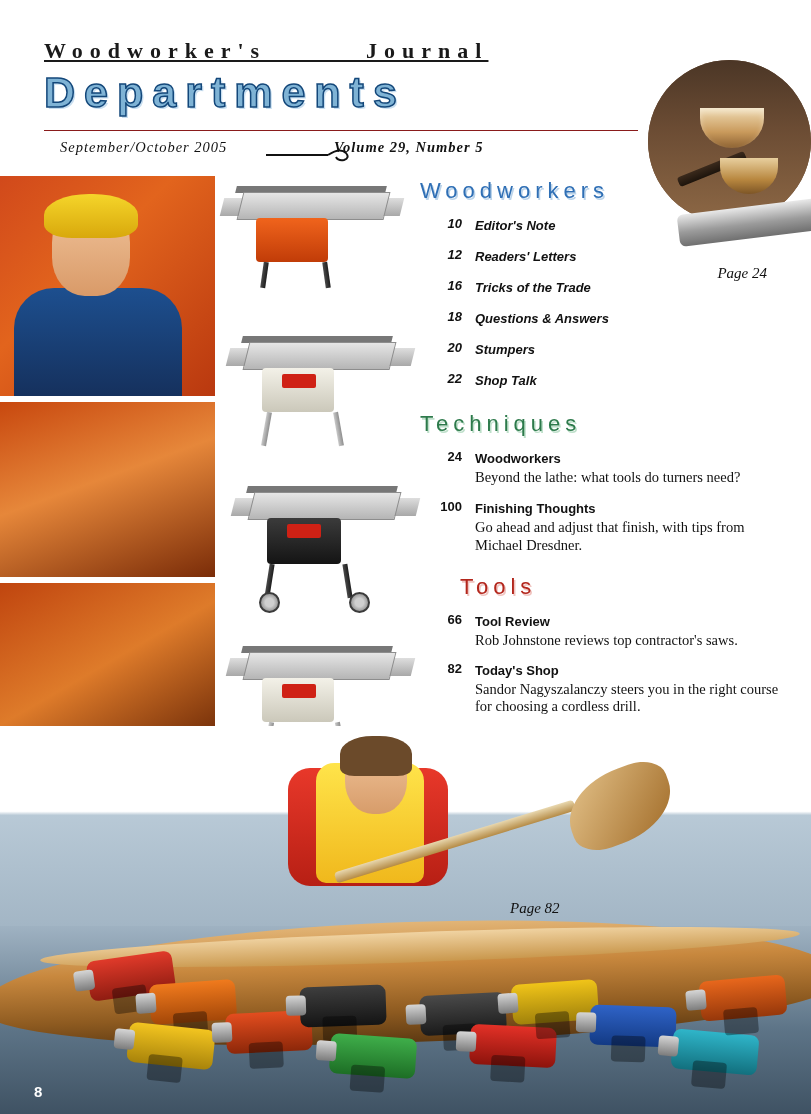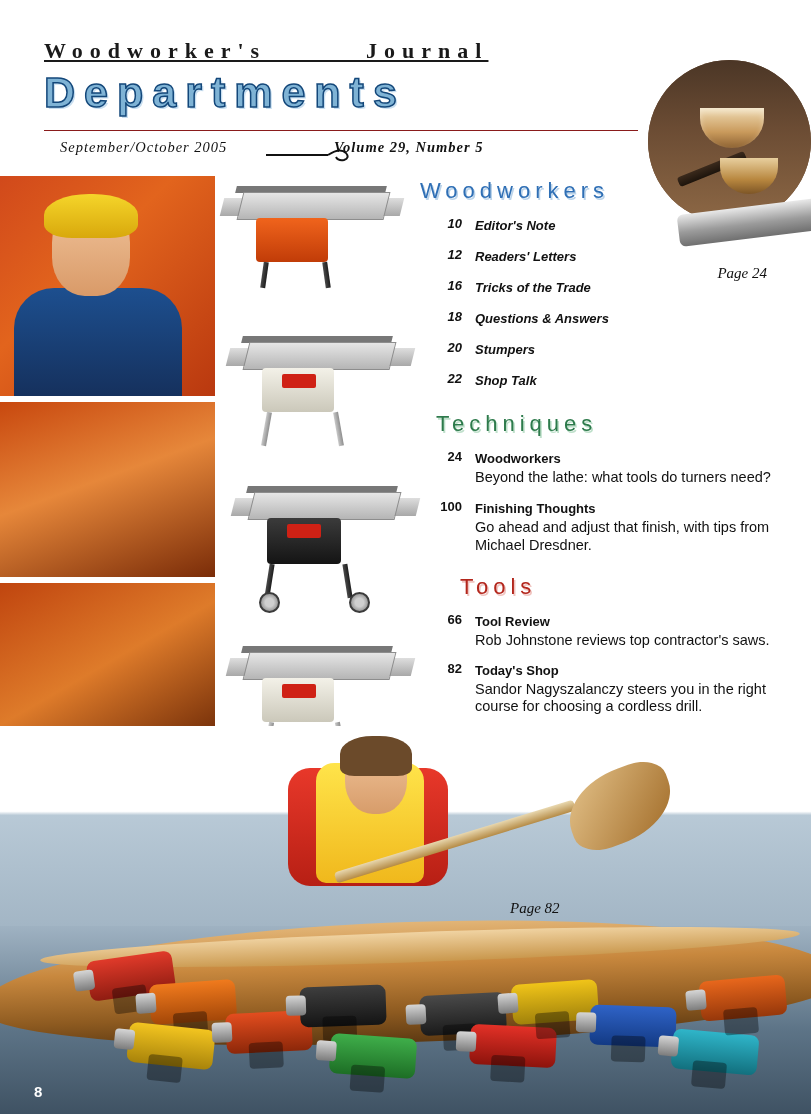--- a/index.html
+++ b/index.html
@@ -260,36 +260,36 @@
   
   .toc { position: absolute; left: 420px; top: 178px; width: 370px; }
   .sec-head {
     font-family: "Liberation Sans", sans-serif;
     font-size: 22px;
     font-weight: normal;
     letter-spacing: 5px;
     margin: 0 0 12px 0;
   }
   .sec-blue  { color: #2f6fb5; text-shadow: 1.5px 1.5px 0 #bcd4ea; }
-  .sec-green { color: #2d7a4b; text-shadow: 1.5px 1.5px 0 #bfe0cb; margin-left: 16px; }
+  .sec-green { color: #2d7a4b; text-shadow: 1.5px 1.5px 0 #bfe0cb; }
   .sec-red   { color: #b3261c; text-shadow: 1.5px 1.5px 0 #f0c5c1; margin-left: 40px; }
 
   .entry { position: relative; margin-bottom: 9px; padding-left: 55px; }
   .entry .pg {
     position: absolute; left: 0; top: 0; width: 42px;
     text-align: right;
     font-family: "Liberation Sans", sans-serif;
     font-size: 13px; font-weight: bold; color: #111;
   }
   .entry .ttl {
     font-family: "Liberation Sans", sans-serif;
     font-size: 13px; font-weight: bold; color: #111;
   }
   .entry .desc {
-    font-family: Liberation Sans, sans-serif;
+    font-family: Liberation Serif, serif;
     font-size: 14.5px;
     color: #111;
     line-height: 1.2;
     margin-top: 2px;
   }
   .group-woodworkers .entry { margin-bottom: 13px; font-style: italic; }
   .group-techniques { margin-top: 22px; }
   .group-techniques .entry { margin-bottom: 13px; }
   .group-tools { margin-top: 20px; }
   .group-tools .entry { margin-bottom: 11px; }

